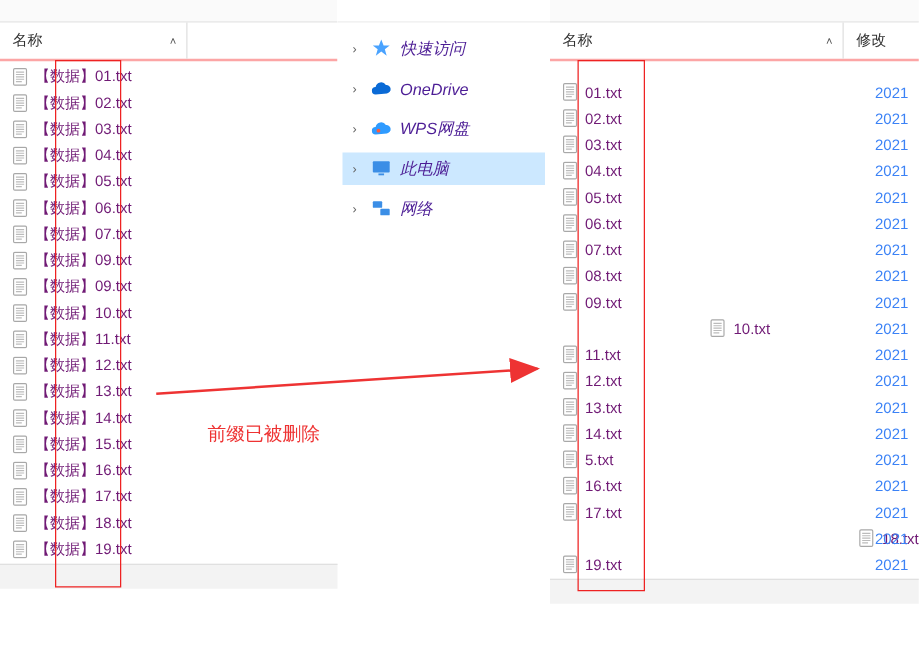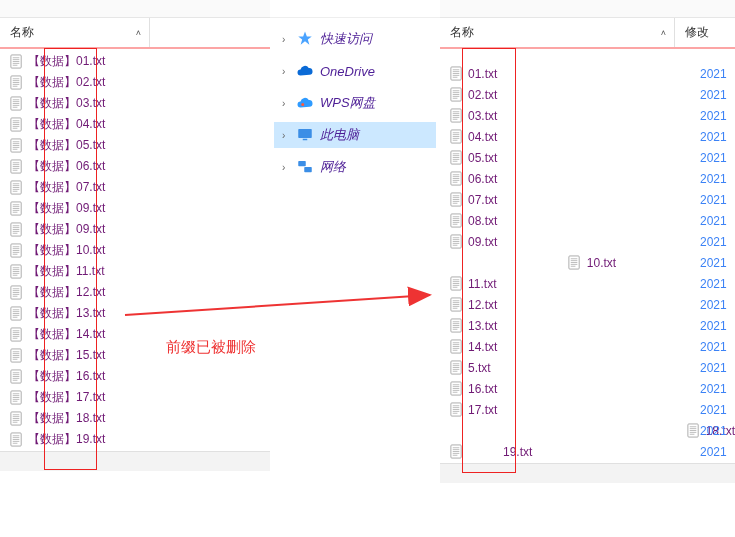--- a/index.html
+++ b/index.html
@@ -722,21 +722,21 @@
             <line x1="4" y1="4" x2="11" y2="4" stroke="#bbb"></line>
             <line x1="4" y1="6" x2="11" y2="6" stroke="#bbb"></line>
             <line x1="4" y1="8" x2="11" y2="8" stroke="#bbb"></line>
             <line x1="4" y1="10" x2="11" y2="10" stroke="#bbb"></line>
             <line x1="4" y1="12" x2="9" y2="12" stroke="#bbb"></line>
           </svg>
         </span>
         <span class="file-name">18.txt</span>
         <span class="year-col" style="left: 260px;">2021</span>
       </div>
-      <div class="file-row" style="position: relative; gap: 35px;">
+      <div class="file-row" style="position: relative;">
         <span class="file-ico">
           <svg viewBox="0 0 16 16">
             <rect x="2" y="1" width="11" height="14" rx="1" fill="#fff" stroke="#a8a8a8"></rect>
             <line x1="4" y1="4" x2="11" y2="4" stroke="#bbb"></line>
             <line x1="4" y1="6" x2="11" y2="6" stroke="#bbb"></line>
             <line x1="4" y1="8" x2="11" y2="8" stroke="#bbb"></line>
             <line x1="4" y1="10" x2="11" y2="10" stroke="#bbb"></line>
             <line x1="4" y1="12" x2="9" y2="12" stroke="#bbb"></line>
           </svg>
         </span>

